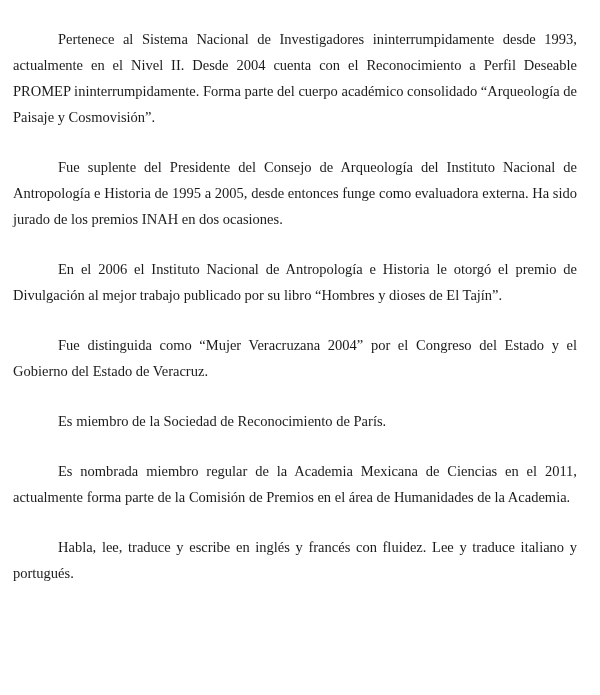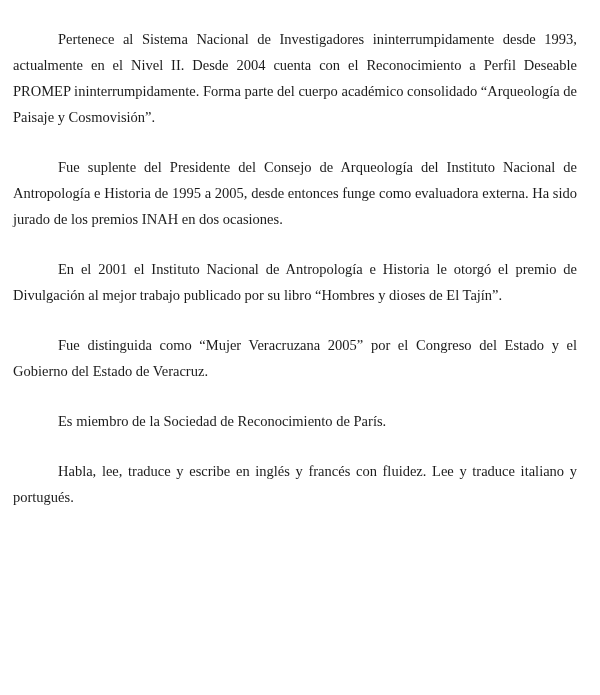--- a/index.html
+++ b/index.html
@@ -28,17 +28,18 @@
   .page p:last-child {
     margin-bottom: 4px;
   }
 </style>
 </head>
 <body>
 
 <div class="page" style="background: rgb(255, 255, 255); color: rgb(27, 27, 27);">
   <p>Pertenece al Sistema Nacional de Investigadores ininterrumpidamente desde 1993, actualmente en el Nivel II. Desde 2004 cuenta con el Reconocimiento a Perfil Deseable PROMEP ininterrumpidamente. Forma parte del cuerpo académico consolidado “Arqueología de Paisaje y Cosmovisión”.</p>
   <p>Fue suplente del Presidente del Consejo de Arqueología del Instituto Nacional de Antropología e Historia de 1995 a 2005, desde entonces funge como evaluadora externa. Ha sido jurado de los premios INAH en dos ocasiones.</p>
-  <p>En el 2001 el Instituto Nacional de Antropología e Historia le otorgó el premio de Divulgación al mejor trabajo publicado por su libro “Hombres y dioses de El Tajín”.</p>
-  <p>Fue distinguida como “Mujer Veracruzana 2005” por el Congreso del Estado y el Gobierno del Estado de Veracruz.</p>
+  <p>En el 2006 el Instituto Nacional de Antropología e Historia le otorgó el premio de Divulgación al mejor trabajo publicado por su libro “Hombres y dioses de El Tajín”.</p>
+  <p>Fue distinguida como “Mujer Veracruzana 2004” por el Congreso del Estado y el Gobierno del Estado de Veracruz.</p>
   <p>Es miembro de la Sociedad de Reconocimiento de París.</p>
+  <p>Es nombrada miembro regular de la Academia Mexicana de Ciencias en el 2011, actualmente forma parte de la Comisión de Premios en el área de Humanidades de la Academia.</p>
   <p>Habla, lee, traduce y escribe en inglés y francés con fluidez. Lee y traduce italiano y portugués.</p>
 </div>
 
 </body></html>

